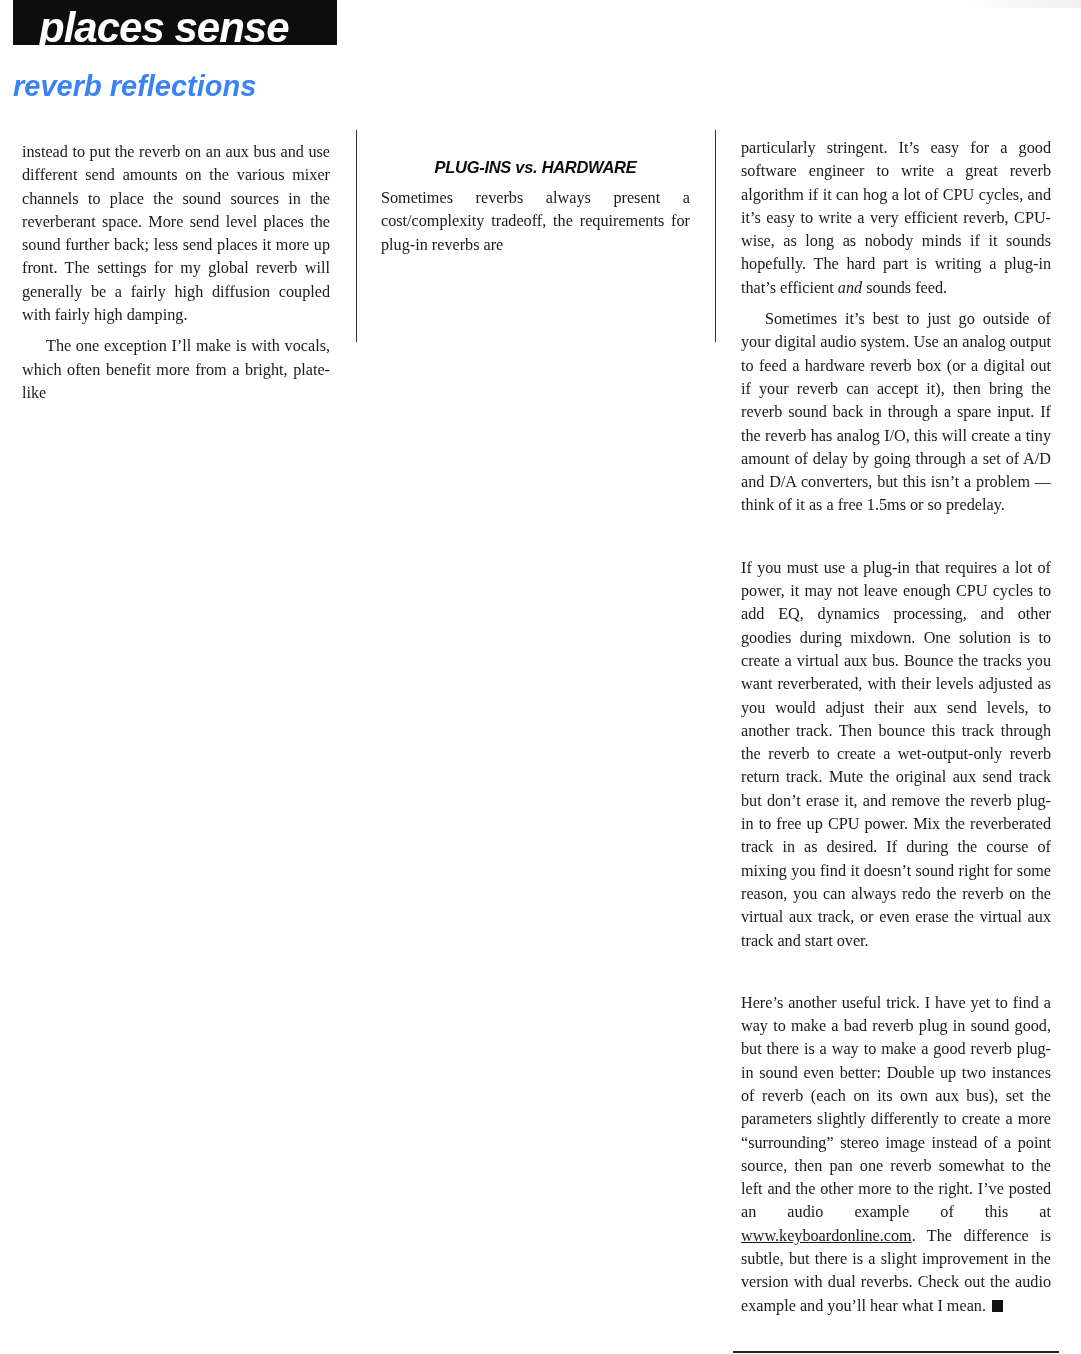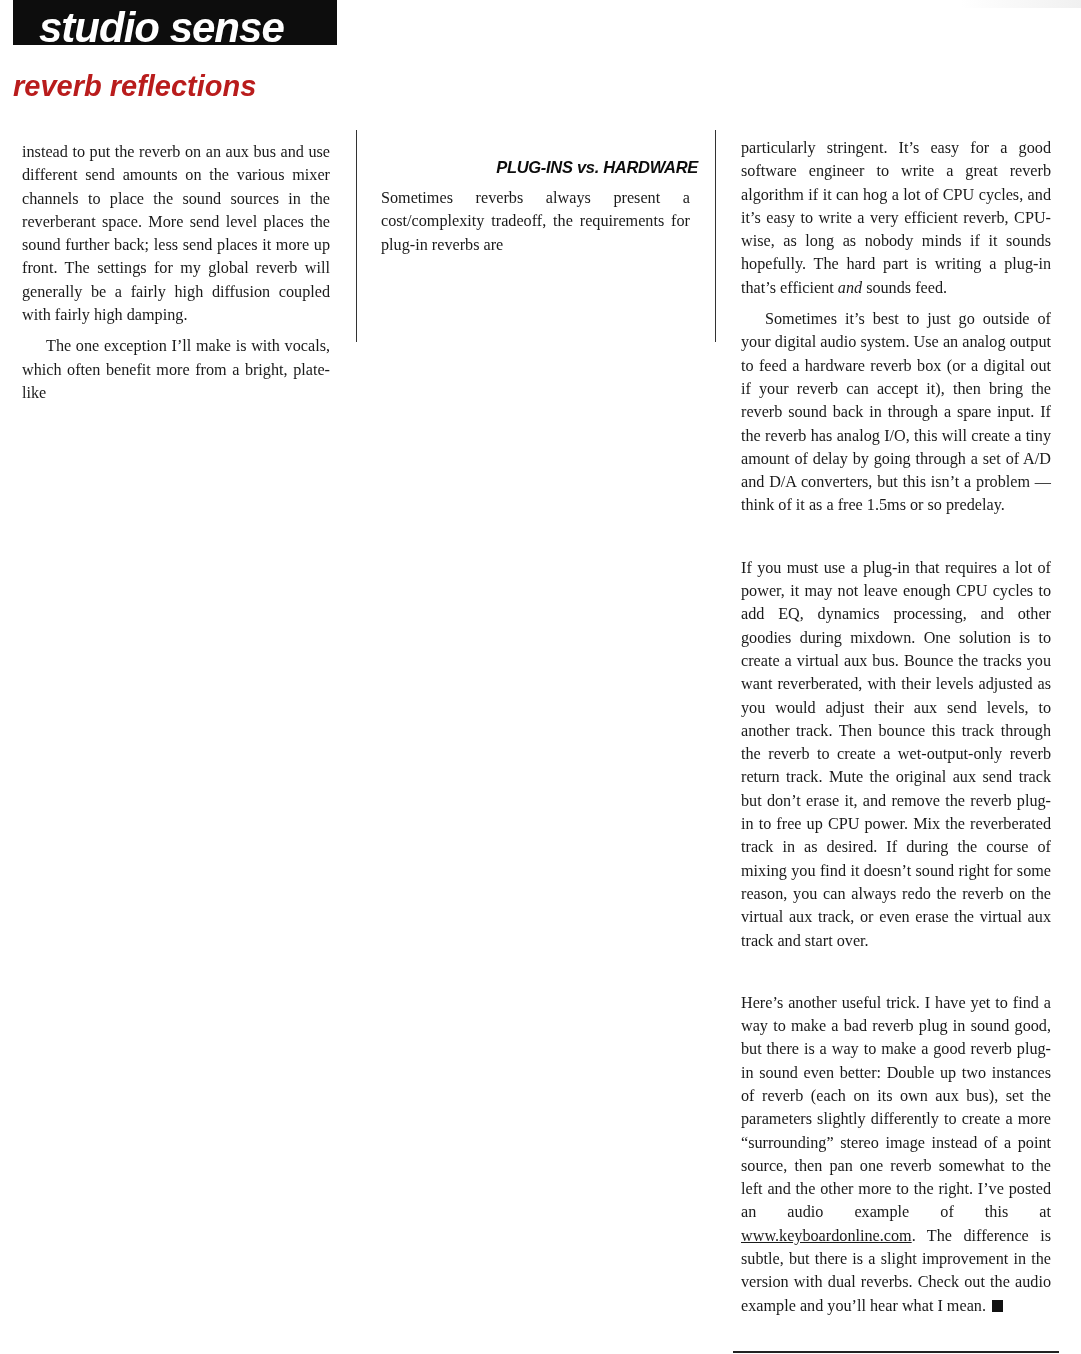--- a/index.html
+++ b/index.html
@@ -2,45 +2,45 @@
 <html><head>
 <meta charset="utf-8">
 <style>
   html, body { margin: 0; padding: 0; background: #ffffff; }
   body { width: 1081px; height: 1354px; position: relative; overflow: hidden;
          font-family: "Liberation Serif", "DejaVu Serif", serif; color: #1a1a1a; }
   .section-bar { position: absolute; left: 13px; top: 0; width: 324px; height: 45px; background: #0d0d0d; overflow: hidden; }
   .section-bar span { position: absolute; left: 26px; top: 4px; font-family: "Liberation Sans", "DejaVu Sans", sans-serif;
         font-weight: bold; font-style: italic; font-size: 42px; color: #ffffff; letter-spacing: -1px; line-height: 48px; }
   .article-title { position: absolute; left: 13px; top: 68px; font-family: "Liberation Sans", "DejaVu Sans", sans-serif;
-        font-weight: bold; font-style: italic; font-size: 29px; color: #b91c1c; letter-spacing: 0px; line-height: 36px; }
+        font-weight: bold; font-style: italic; font-size: 29px; color: #3b82f6; letter-spacing: 0px; line-height: 36px; }
   .col { position: absolute; font-size: 16.2px; line-height: 23.3px; text-align: justify; }
   .col p { margin: 8px; }
   .col p.indent { text-indent: 24px; }
   .col1 { left: 14px; top: 133px; width: 324px; }
   .col2 { left: 373px; top: 133px; width: 325px; }
   .col3 { left: 733px; top: 129px; width: 326px; }
   .divider { position: absolute; width: 1px; background: #333; }
   .div1 { left: 356px; top: 130px; height: 212px; }
   .div2 { left: 715px; top: 130px; height: 212px; }
   h3 { margin: 0; font-family: "Liberation Sans", "DejaVu Sans", sans-serif; font-weight: bold; font-style: italic;
-       font-size: 16.5px; line-height: 23px; color: #0d0d0d; text-align: right; letter-spacing: -0.3px; }
+       font-size: 16.5px; line-height: 23px; color: #0d0d0d; text-align: center; letter-spacing: -0.3px; }
   .gap { height: 23px; }
   .link { text-decoration: underline; }
   .end-mark { display: inline-block; width: 11px; height: 12px; background: #111; margin-left: 6px; vertical-align: -1px; }
   .bottom-rule { position: absolute; left: 733px; top: 1351px; width: 326px; height: 2px; background: #222; }
   .noise { position: absolute; right: 0; top: 0; width: 120px; height: 8px; background: linear-gradient(90deg, #fff, #e6e6e6); opacity: 0.6; }
 </style>
 </head>
 <body>
 
 <div class="noise"></div>
 
 <div class="section-bar">
-  <span>studio sense</span>
+  <span>places sense</span>
 </div>
 
 <div class="article-title">reverb reflections</div>
 
 <div class="col col1">
   <p>instead to put the reverb on an aux bus and use different send amounts on the various mixer channels to place the sound sources in the reverberant space. More send level places the sound further back; less send places it more up front. The settings for my global reverb will generally be a fairly high diffusion coupled with fairly high damping.</p>
   <p class="indent">The one exception I’ll make is with vocals, which often benefit more from a bright, plate-like</p>
 </div>
 
 <div class="divider div1"></div>

